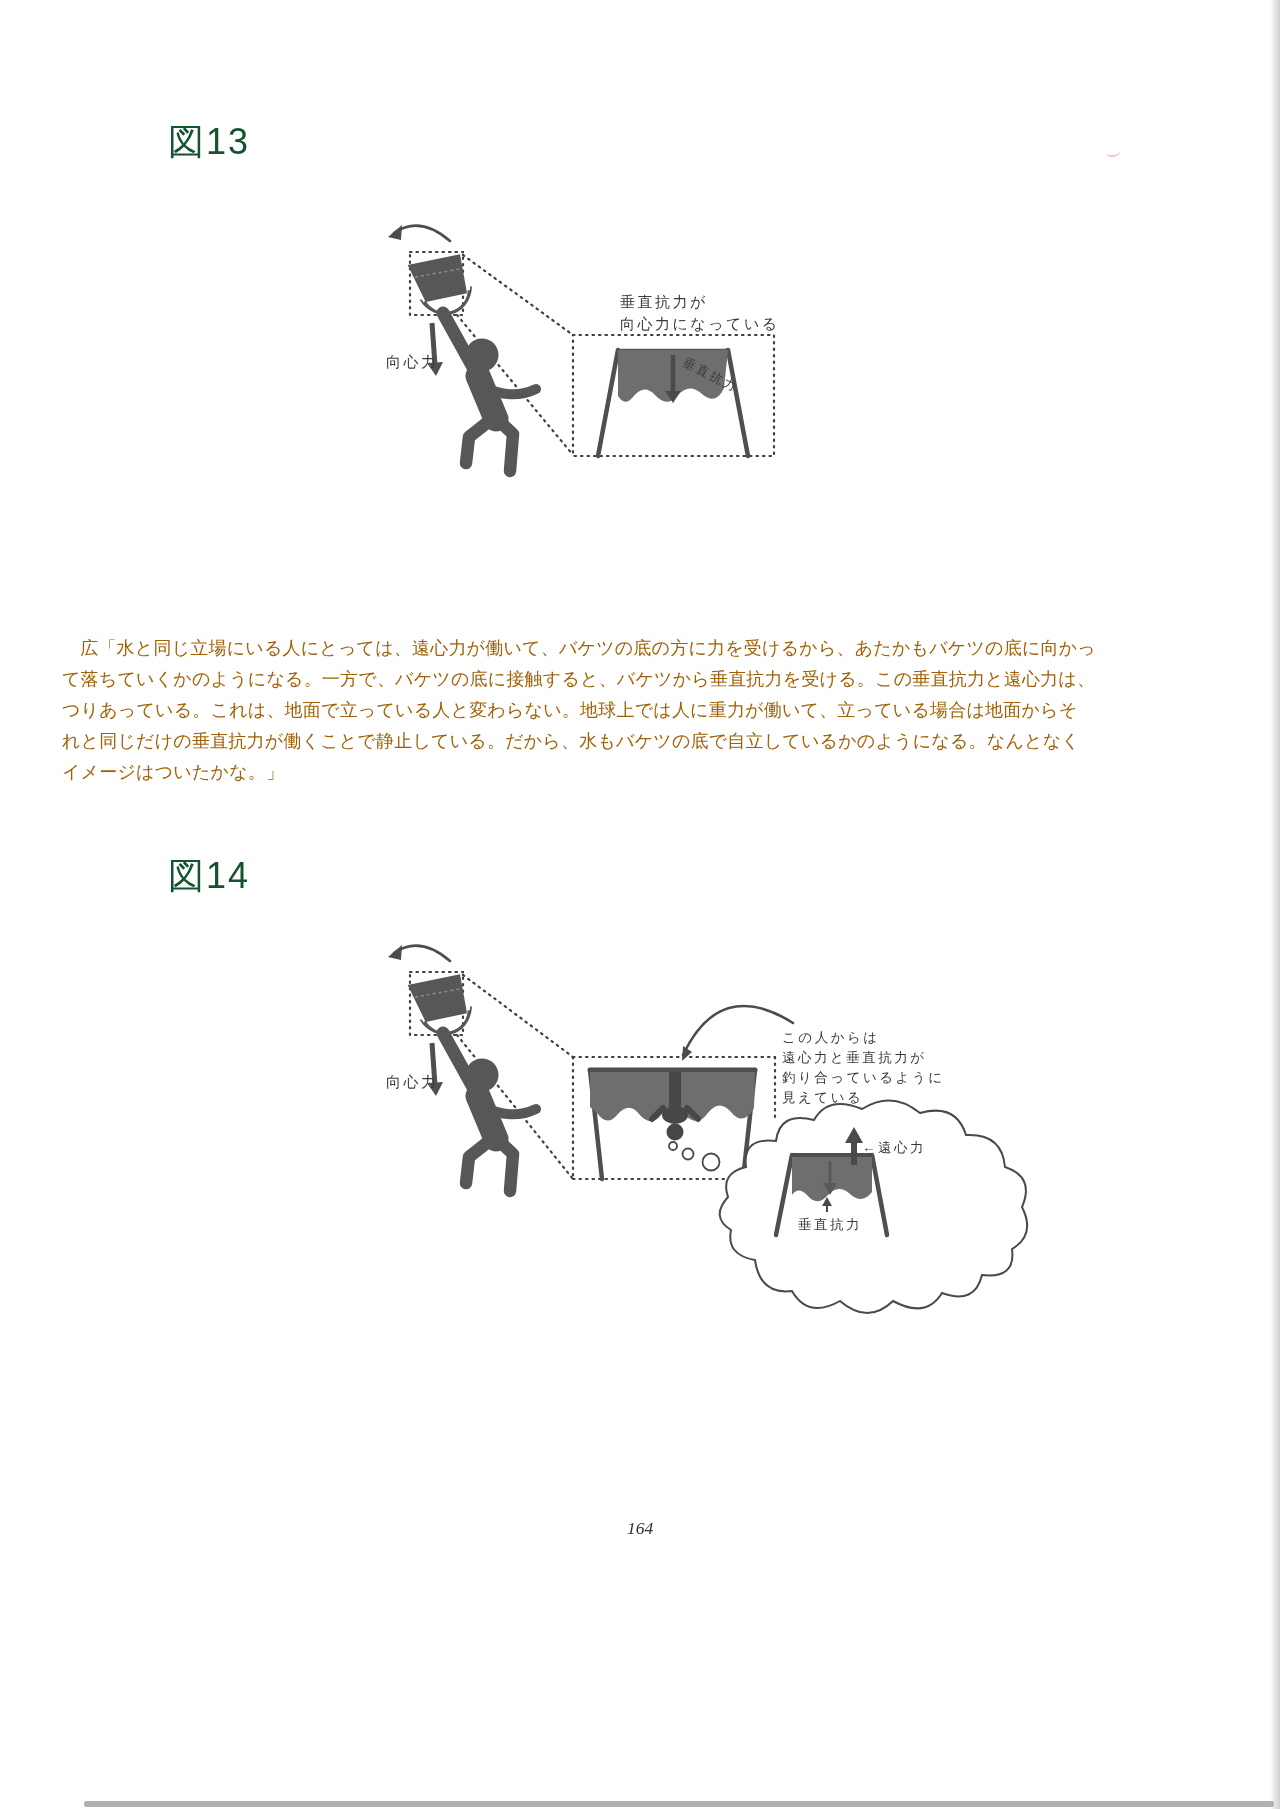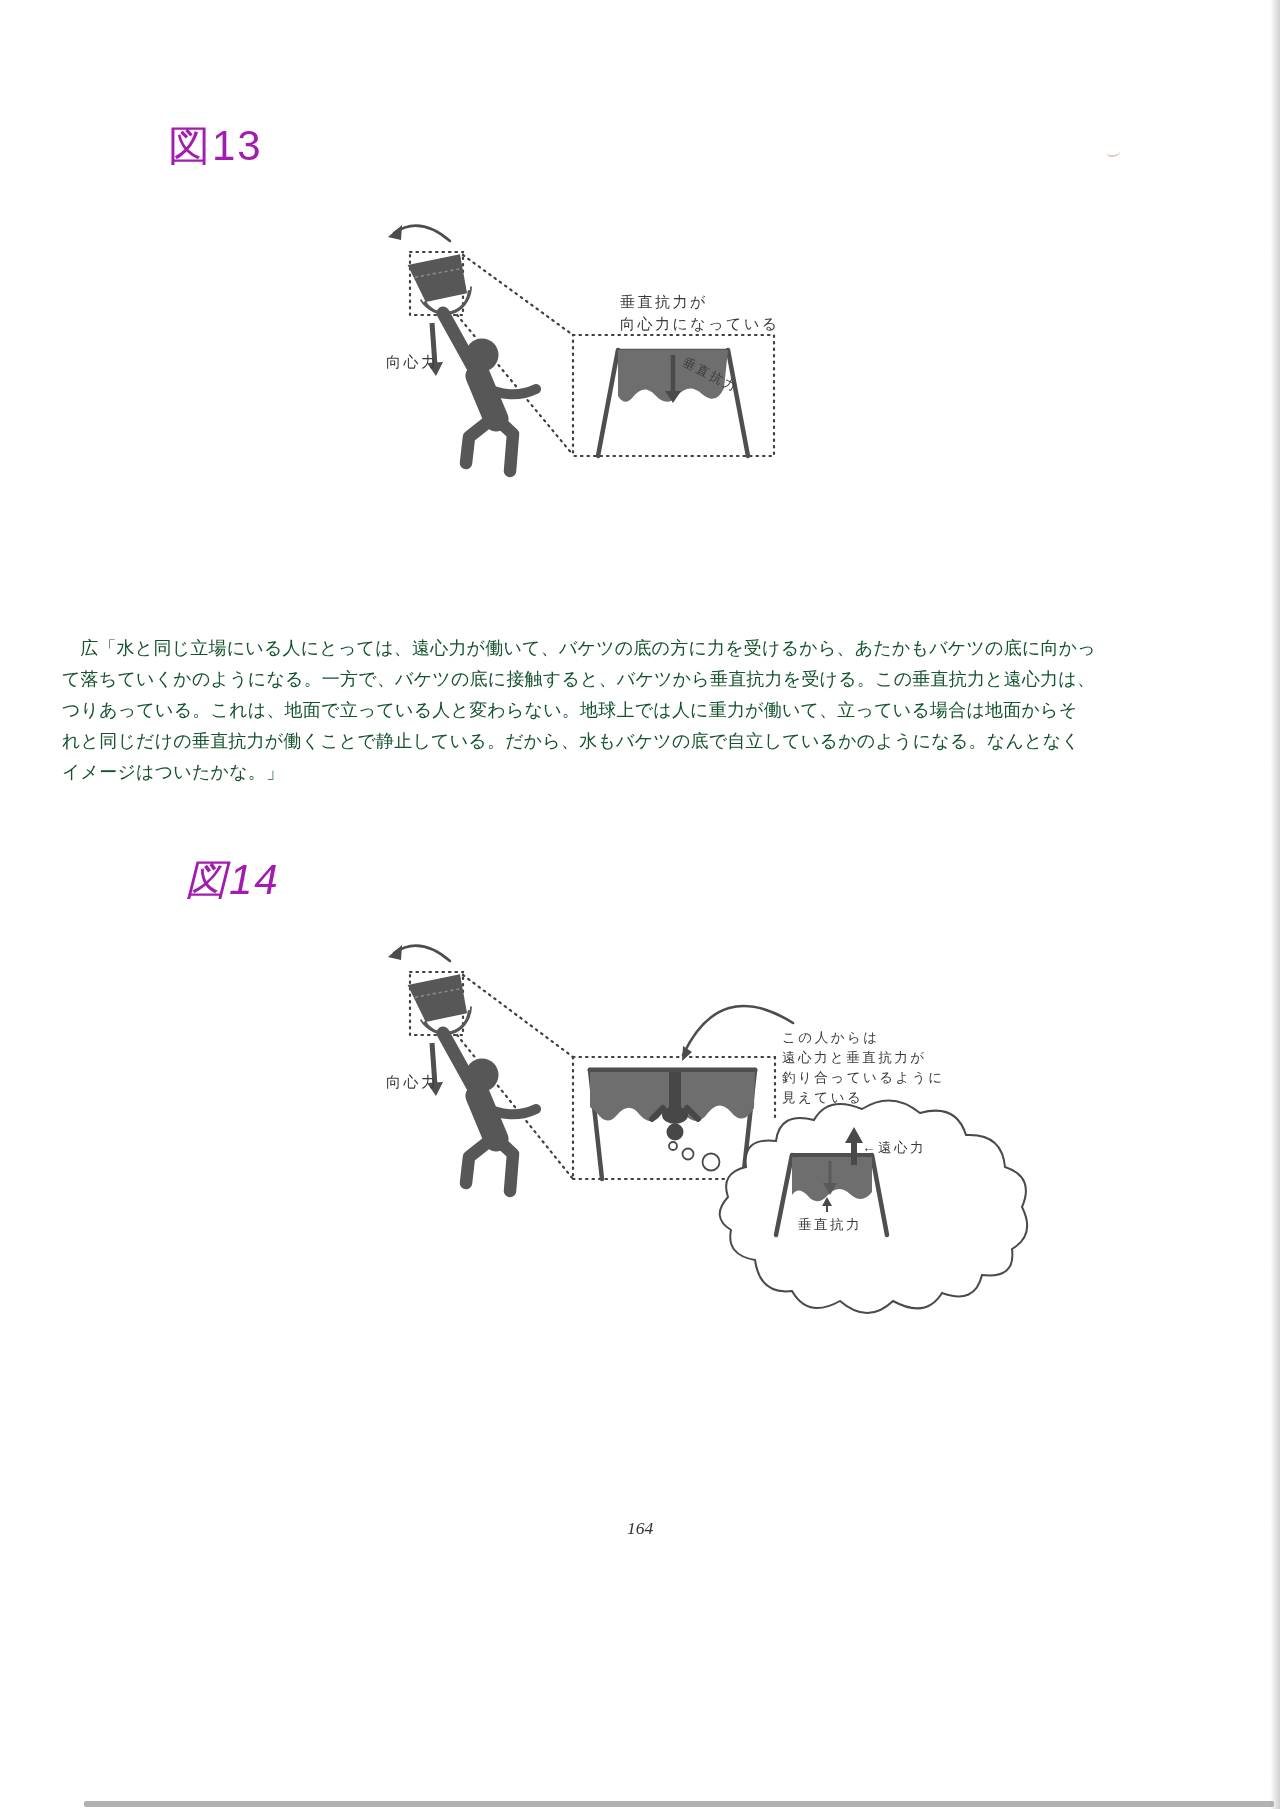--- a/index.html
+++ b/index.html
@@ -8,30 +8,30 @@
     width:1280px;height:1809px;
     background:#ffffff;
     margin:0 auto;
     overflow:hidden;
     font-family:"Liberation Serif", serif;
     color:#232323;
   }
   .abs{position:absolute;}
   .fig-heading{
     font-family:"Liberation Sans", sans-serif;
-    font-size:42px;
-    color:#a21caf;
+    font-size:36px;
+    color:#14532d;
     letter-spacing:2px;
   }
   .para{
     font-family:"Liberation Serif", serif;
     font-size:18px;
     line-height:31px;
     letter-spacing:0.2px;
-    color:#14532d;
+    color:#a16207;
     white-space:pre-line;
     width:1090px;
   }
   .para2{line-height:28.5px;}
   .pagenum{
     left:0;right:0;text-align:center;
     font-family:"Liberation Serif", serif;
     font-size:17.5px;color:#333;font-style:italic;
   }
   svg text.hand{
@@ -120,21 +120,21 @@
       <text transform="translate(352,170) rotate(27)" class="hand" font-size="12.5" fill="#848484">垂直抗力</text>
     </g>
   </svg>
 
   <div class="abs para" style="left:62px;top:633px;">　広「水と同じ立場にいる人にとっては、遠心力が働いて、バケツの底の方に力を受けるから、あたかもバケツの底に向かっ
 て落ちていくかのようになる。一方で、バケツの底に接触すると、バケツから垂直抗力を受ける。この垂直抗力と遠心力は、
 つりあっている。これは、地面で立っている人と変わらない。地球上では人に重力が働いて、立っている場合は地面からそ
 れと同じだけの垂直抗力が働くことで静止している。だから、水もバケツの底で自立しているかのようになる。なんとなく
 イメージはついたかな。」</div>
 
-  <div class="abs fig-heading" style="left:185px;top:852px;font-style:italic;">図14</div>
+  <div class="abs fig-heading" style="left:168px;top:852px;">図14</div>
 
   <svg class="abs" style="left:330px;top:915px;" width="720" height="440" viewBox="0 0 720 440">
 
     <g>
       <path d="M120,46 Q90,20 64,38" fill="none" stroke="#4c4c4c" stroke-width="2.6" stroke-linecap="round"></path>
       <polygon points="58,42 72,30 71,45" fill="#4c4c4c"></polygon>
     </g>
 
     <rect x="80" y="57" width="53" height="63" class="dotline"></rect>
 

